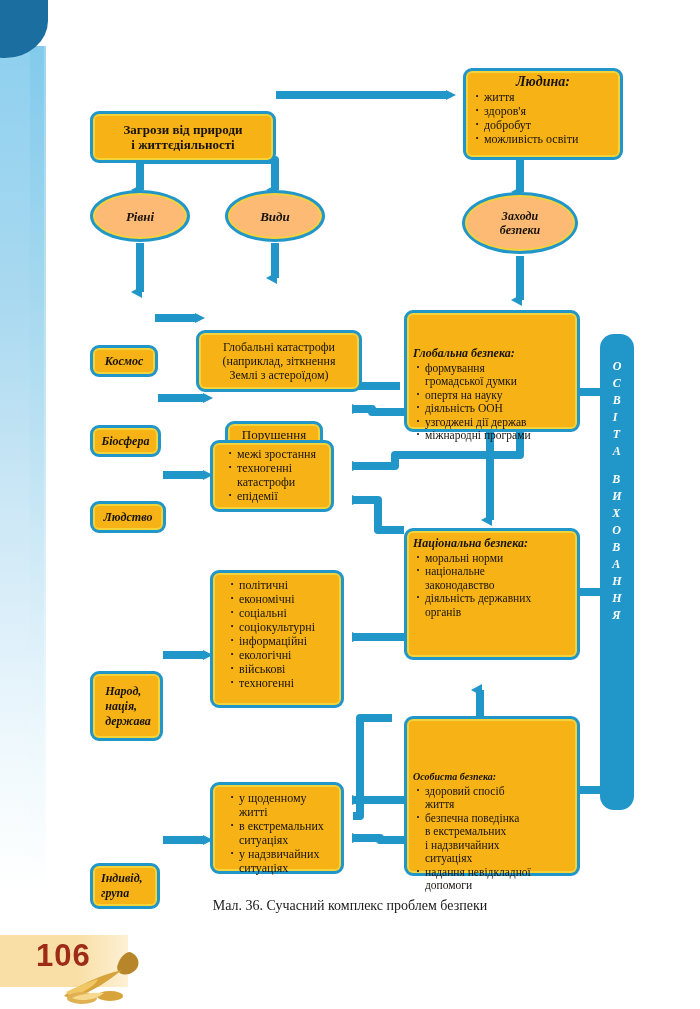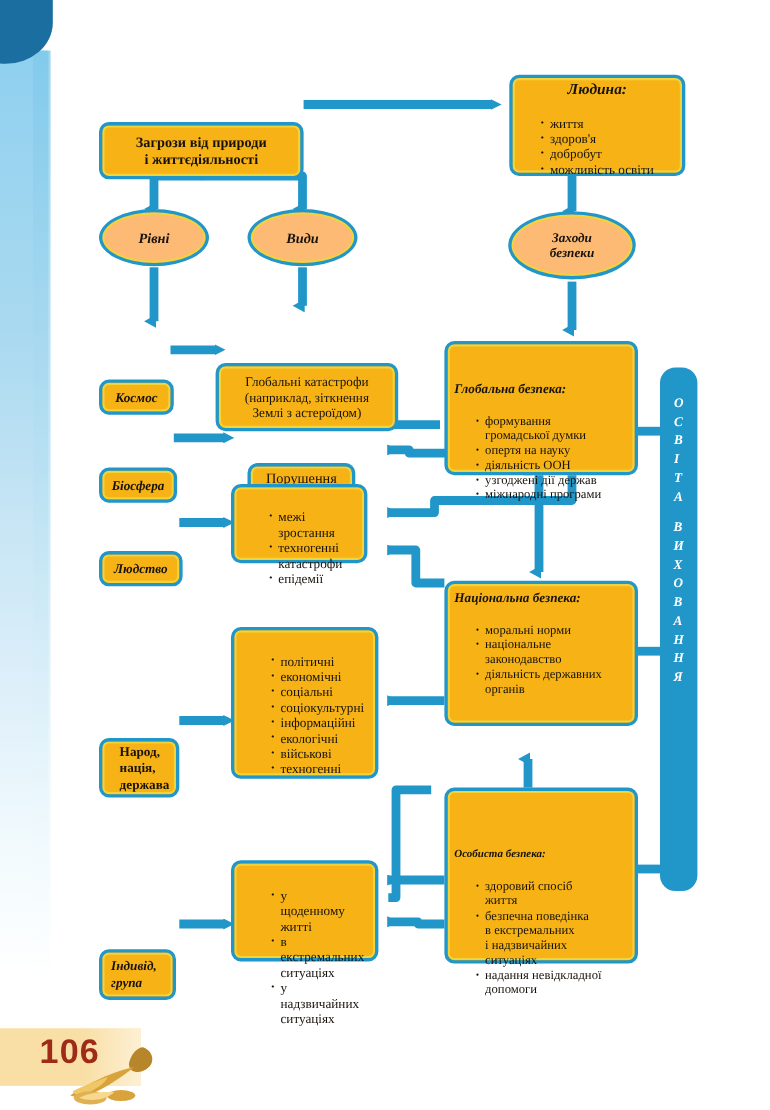--- a/index.html
+++ b/index.html
@@ -54,21 +54,21 @@
     box-sizing:border-box;
     box-shadow:inset 0 0 0 2px #f2d33a;
     color:#17120c;
     padding:4px 6px;
   }
   .node.plain{ text-align:center;margin-top:43px; }
   .node .title{
     font-style:italic;font-weight:bold;display:block;margin-bottom:1px;
   }
   .node ul{
-    margin:16px;padding:0 0 0 12px;list-style:none;
+    margin:0;padding:0 0 0 12px;list-style:none;
   }
   .node ul li{
     position:relative;margin:0 0 0 0;padding:0 0 0 0;
   }
   .node ul li:before{
     content:"·";position:absolute;left:-9px;top:-1px;font-weight:bold;font-size:1.05em;
   }
   .ellipse{
     position:absolute;z-index:6;
     background:#fdba74;
@@ -283,21 +283,21 @@
 життя</li>
       <li style="white-space:pre-line;">безпечна поведінка
 в екстремальних
 і надзвичайних
 ситуаціях</li>
       <li style="white-space:pre-line;">надання невідкладної
 допомоги</li>
     </ul>
   </div>
 
-  <div class="node plain fs12" style="left:90px;top:628px;width:73px;height:54px;display:flex;align-items:center;justify-content:flex-end;font-weight:bold;padding-left:9px;text-align:left;">
+  <div class="node plain fs12" style="left:90px;top:628px;width:73px;height:70px;display:flex;align-items:center;justify-content:center;font-style:italic;font-weight:bold;padding-left:9px;text-align:left;">
     <span style="white-space:pre-line;line-height:15px;">Народ,
 нація,
 держава</span>
   </div>
 
   <div class="node fs12" style="left:210px;top:570px;width:134px;height:138px;padding-left:14px;padding-top:5px;">
     <ul>
       <li>політичні</li>
       <li>економічні</li>
       <li>соціальні</li>
@@ -341,14 +341,15 @@
         <span>Х</span>
         <span>О</span>
         <span>В</span>
         <span>А</span>
         <span>Н</span>
         <span>Н</span>
         <span>Я</span>
       </div>
   </div>
 
+  <div class="caption">Мал. 36. Сучасний комплекс проблем безпеки</div>
 
 </div>
 
 </body></html>

